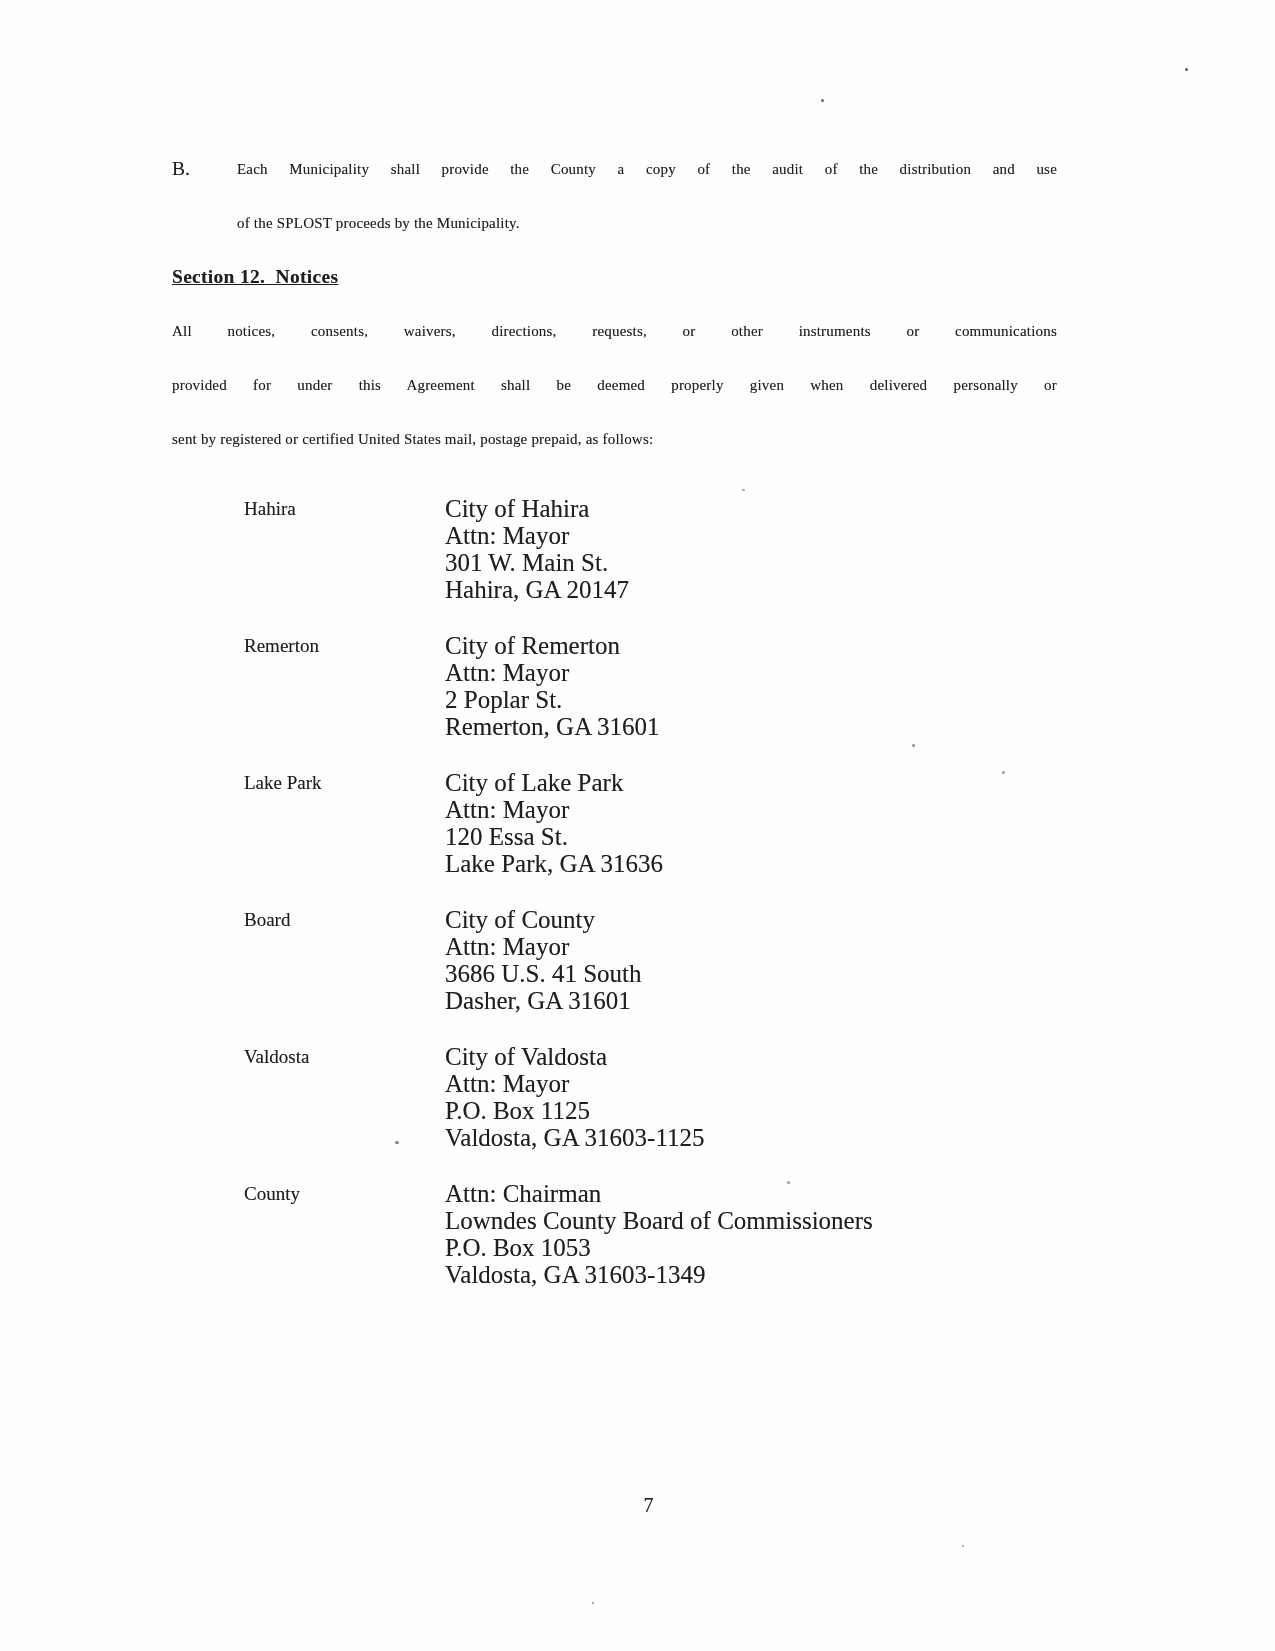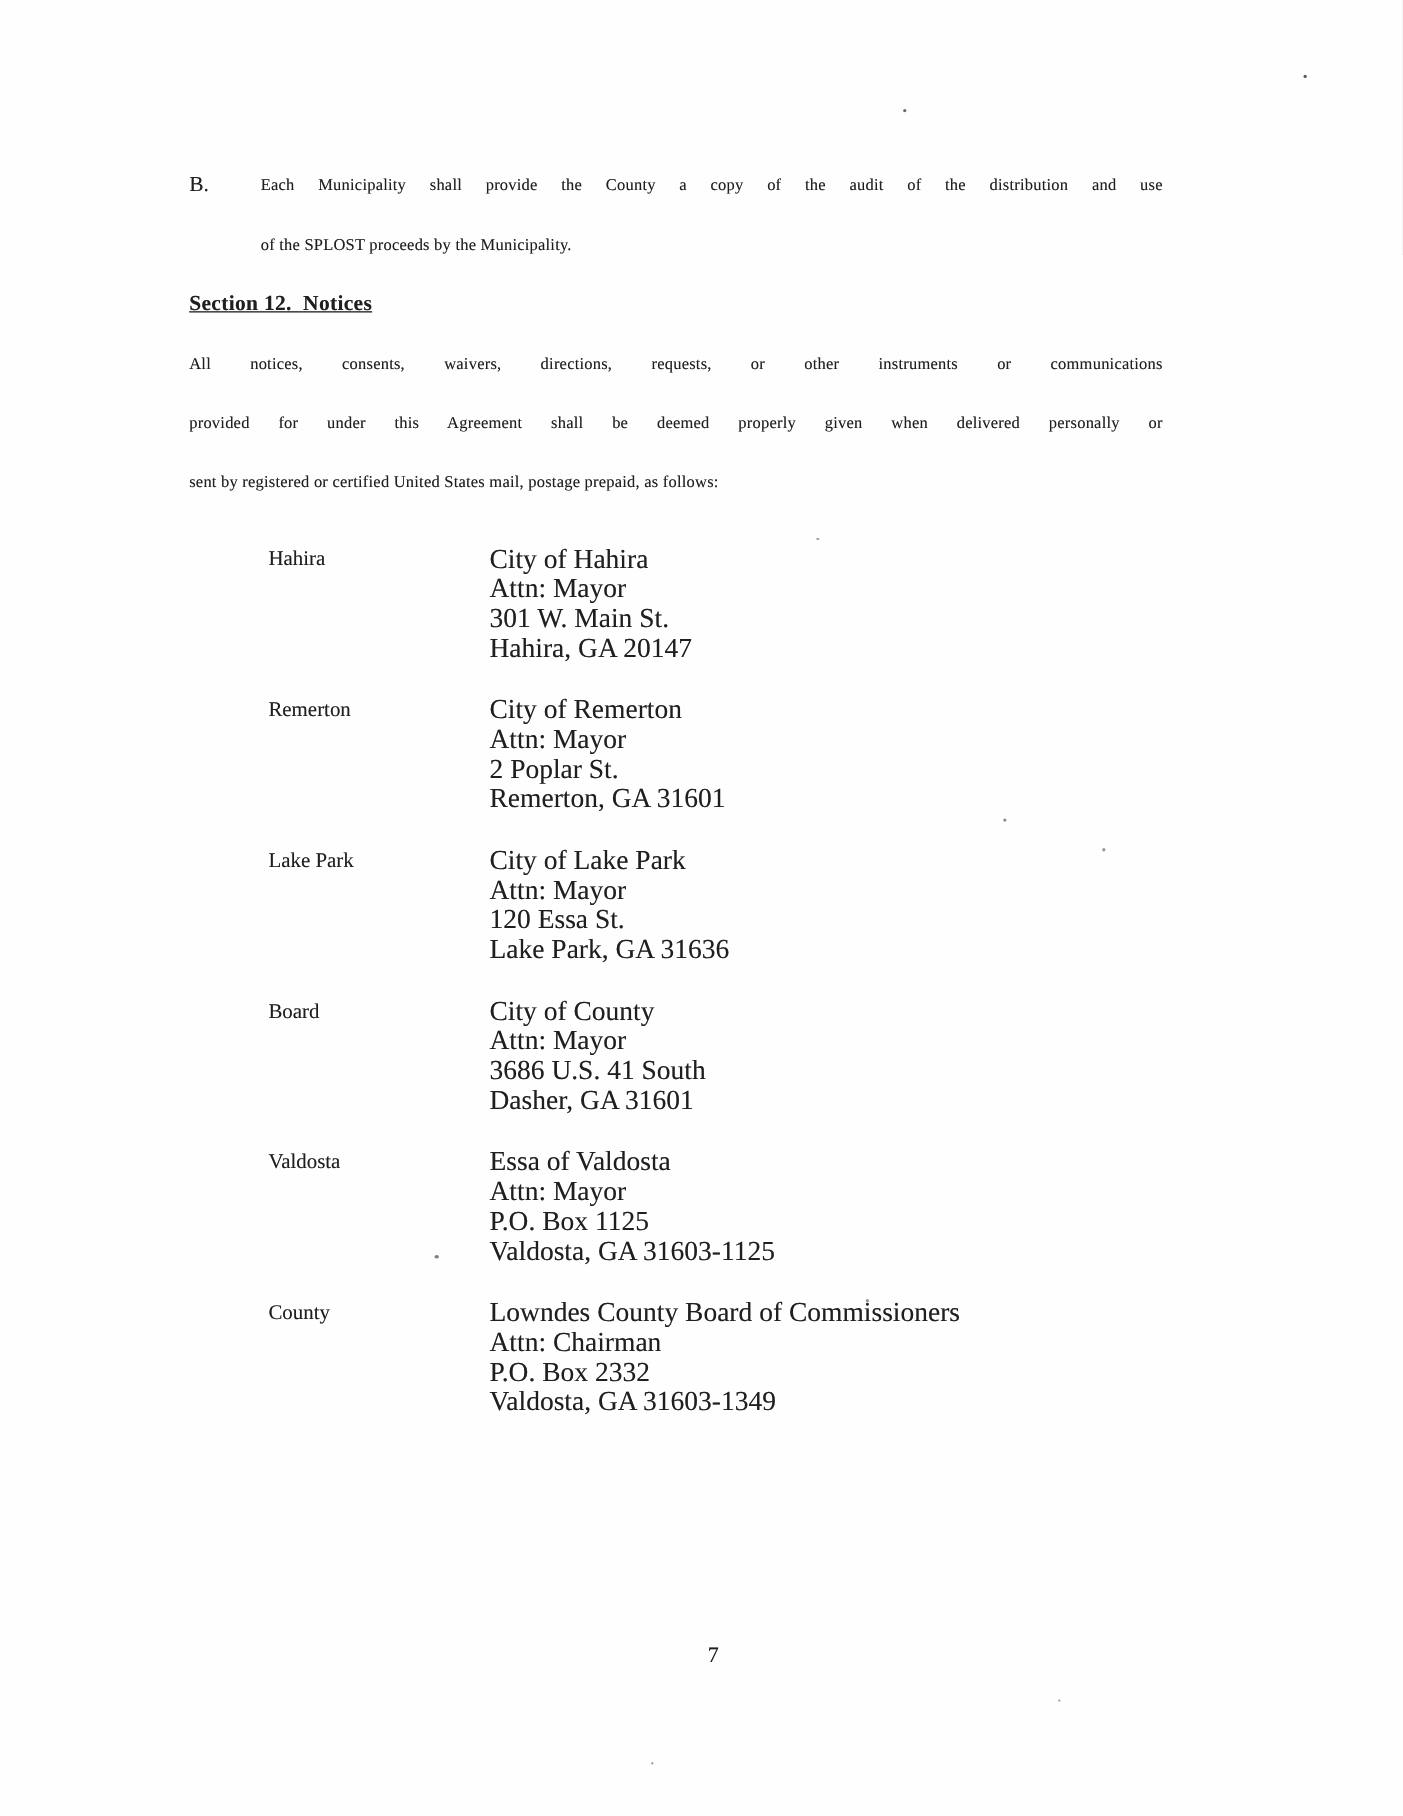--- a/index.html
+++ b/index.html
@@ -146,33 +146,33 @@
           <div>City of County</div>
           <div>Attn: Mayor</div>
           <div>3686 U.S. 41 South</div>
           <div>Dasher, GA 31601</div>
         </div>
       </div>
 
       <div class="notice-entry">
         <div class="notice-label">Valdosta</div>
         <div class="notice-address">
-          <div>Essa of Valdosta</div>
+          <div>City of Valdosta</div>
           <div>Attn: Mayor</div>
           <div>P.O. Box 1125</div>
           <div>Valdosta, GA 31603-1125</div>
         </div>
       </div>
 
       <div class="notice-entry">
         <div class="notice-label">County</div>
         <div class="notice-address">
+          <div>Attn: Chairman</div>
           <div>Lowndes County Board of Commissioners</div>
-          <div>Attn: Chairman</div>
-          <div>P.O. Box 2332</div>
+          <div>P.O. Box 1053</div>
           <div>Valdosta, GA 31603-1349</div>
         </div>
       </div>
 
     </div>
   </div>
 
   <div class="page-footer">7</div>
 
   <div class="speck" style="left:1185px; top:68px;  width:3px; height:3px; background:#5a5a5a;"></div>

